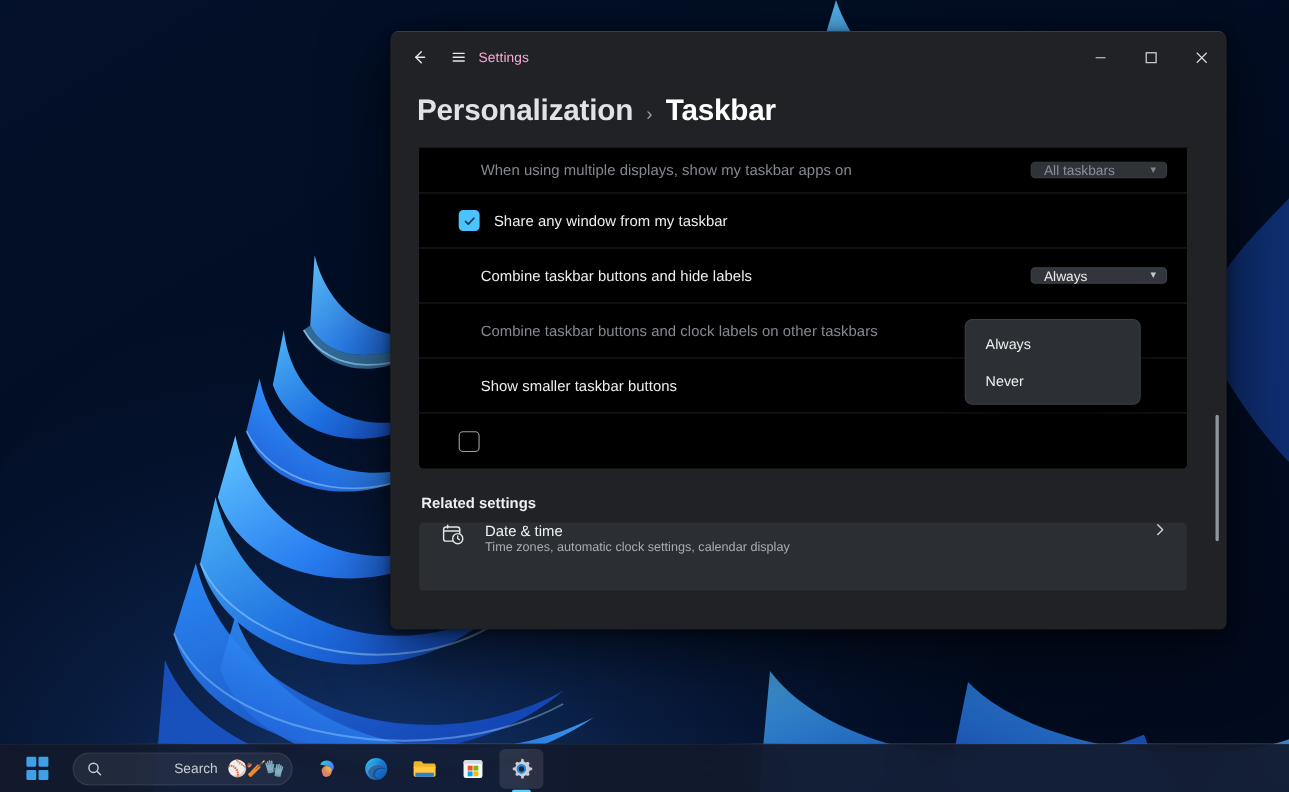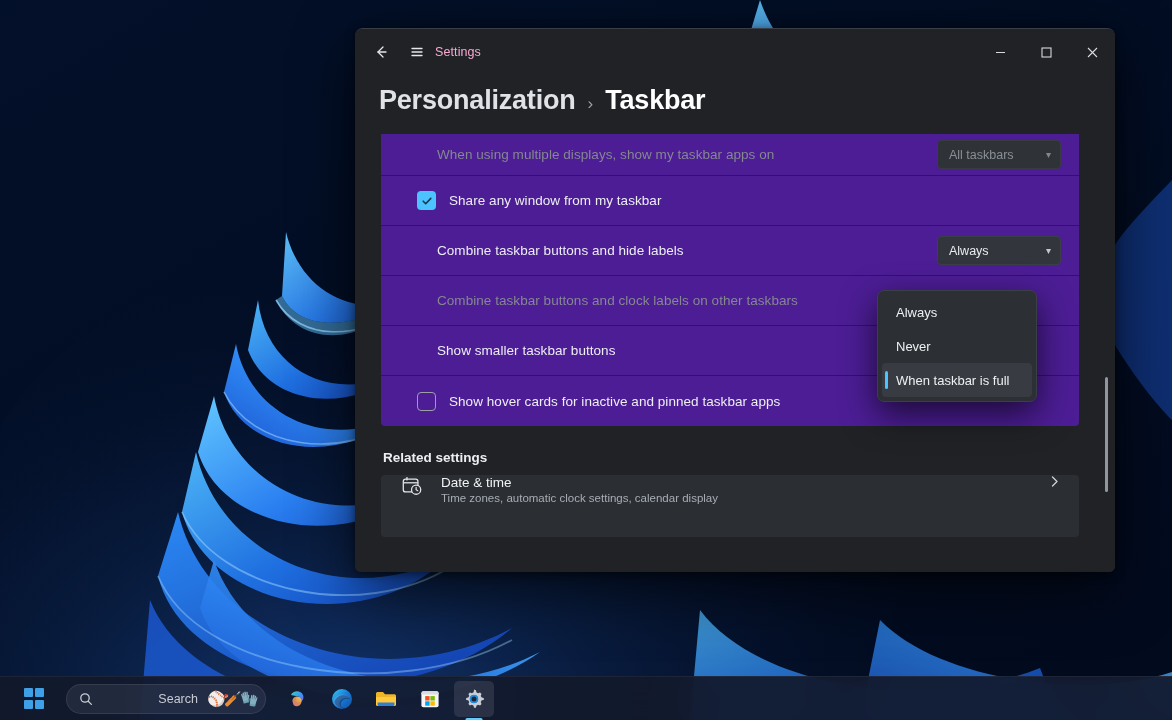--- a/index.html
+++ b/index.html
@@ -84,21 +84,21 @@
     position: relative; z-index: 2;
     height: 456px;
     padding: 0 36px 0 26px;
     overflow: hidden;
     background: #202225;
   }
 
   
   .card-group { display: flex; flex-direction: column; }
   .row {
-    background: #4c1d95;
+    background: #000000;
     min-height: 50px;
     display: flex; align-items: center;
     padding: 0 18px 0 56px;
     position: relative;
     border-bottom: 1px solid #232529;
   }
   .row:first-child { border-radius: 4px 4px 0 0; }
   .row.clipped-top { border-radius: 0; }
   .row-label { font-size: 13.5px; color: #eceef1; letter-spacing: .05px; }
   .row-label.dim { color: #84888f; }
@@ -111,21 +111,21 @@
     display: flex; align-items: center; justify-content: center;
   }
   .cb.on { background: #4cc2ff; }
   .cb.off { background: transparent; border: 1.5px solid #9ca1a8; }
   .cb.on svg { display: block; }
 
   
   .row-right { margin-left: auto; display: flex; align-items: center; }
 
   .combo {
-    min-width: 124px; height: 29px;
+    min-width: 124px; height: 15px;
     background: #32363c;
     border: 1px solid #3b4047;
     border-radius: 4px;
     display: flex; align-items: center; justify-content: space-between;
     padding: 0 9px 0 11px;
     font-size: 12.5px; color: #e9ebee;
     gap: 10px;
   }
   .combo.disabled { color: #8a8f96; background: #2f3237; border-color: #383c42; }
   .combo .chev { color: #c3c7cd; font-size: 10px; line-height: 1; }
@@ -369,21 +369,20 @@
           <div class="row-right"></div>
         </div>
 
         <div class="row">
           <span class="row-label">Show smaller taskbar buttons</span>
           <div class="row-right"></div>
         </div>
 
         <div class="row check" style="border-bottom:none;border-radius:0 0 4px 4px;">
           <span class="cb off"></span>
-          <span class="row-label">Show hover cards for inactive and pinned taskbar apps</span>
         </div>
       </div>
 
       <div id="related-title">Related settings</div>
       <div id="related-card">
         <span class="rc-icon">
           <svg width="22" height="22" viewBox="0 0 24 24" fill="none">
             <rect x="2.5" y="4.5" width="16" height="14" rx="2.5" stroke="currentColor" stroke-width="1.4"></rect>
             <path d="M2.5 8.5h16" stroke="currentColor" stroke-width="1.4"></path>
             <path d="M6.5 2.8v2.6" stroke="currentColor" stroke-width="1.4" stroke-linecap="round"></path>
@@ -408,23 +407,20 @@
     </div>
   </div>
 
   <div id="dropdown-menu">
     <div class="dd-item">
       <span>Always</span>
     </div>
     <div class="dd-item">
       <span>Never</span>
     </div>
-    <div class="dd-item selected">
-      <span>When taskbar is full</span>
-    </div>
   </div>
 
   <div id="taskbar">
     <div id="tb-left">
 
       <div class="tb-item">
         <span class="start-logo">
           <i></i>
             <i></i>
             <i></i>

